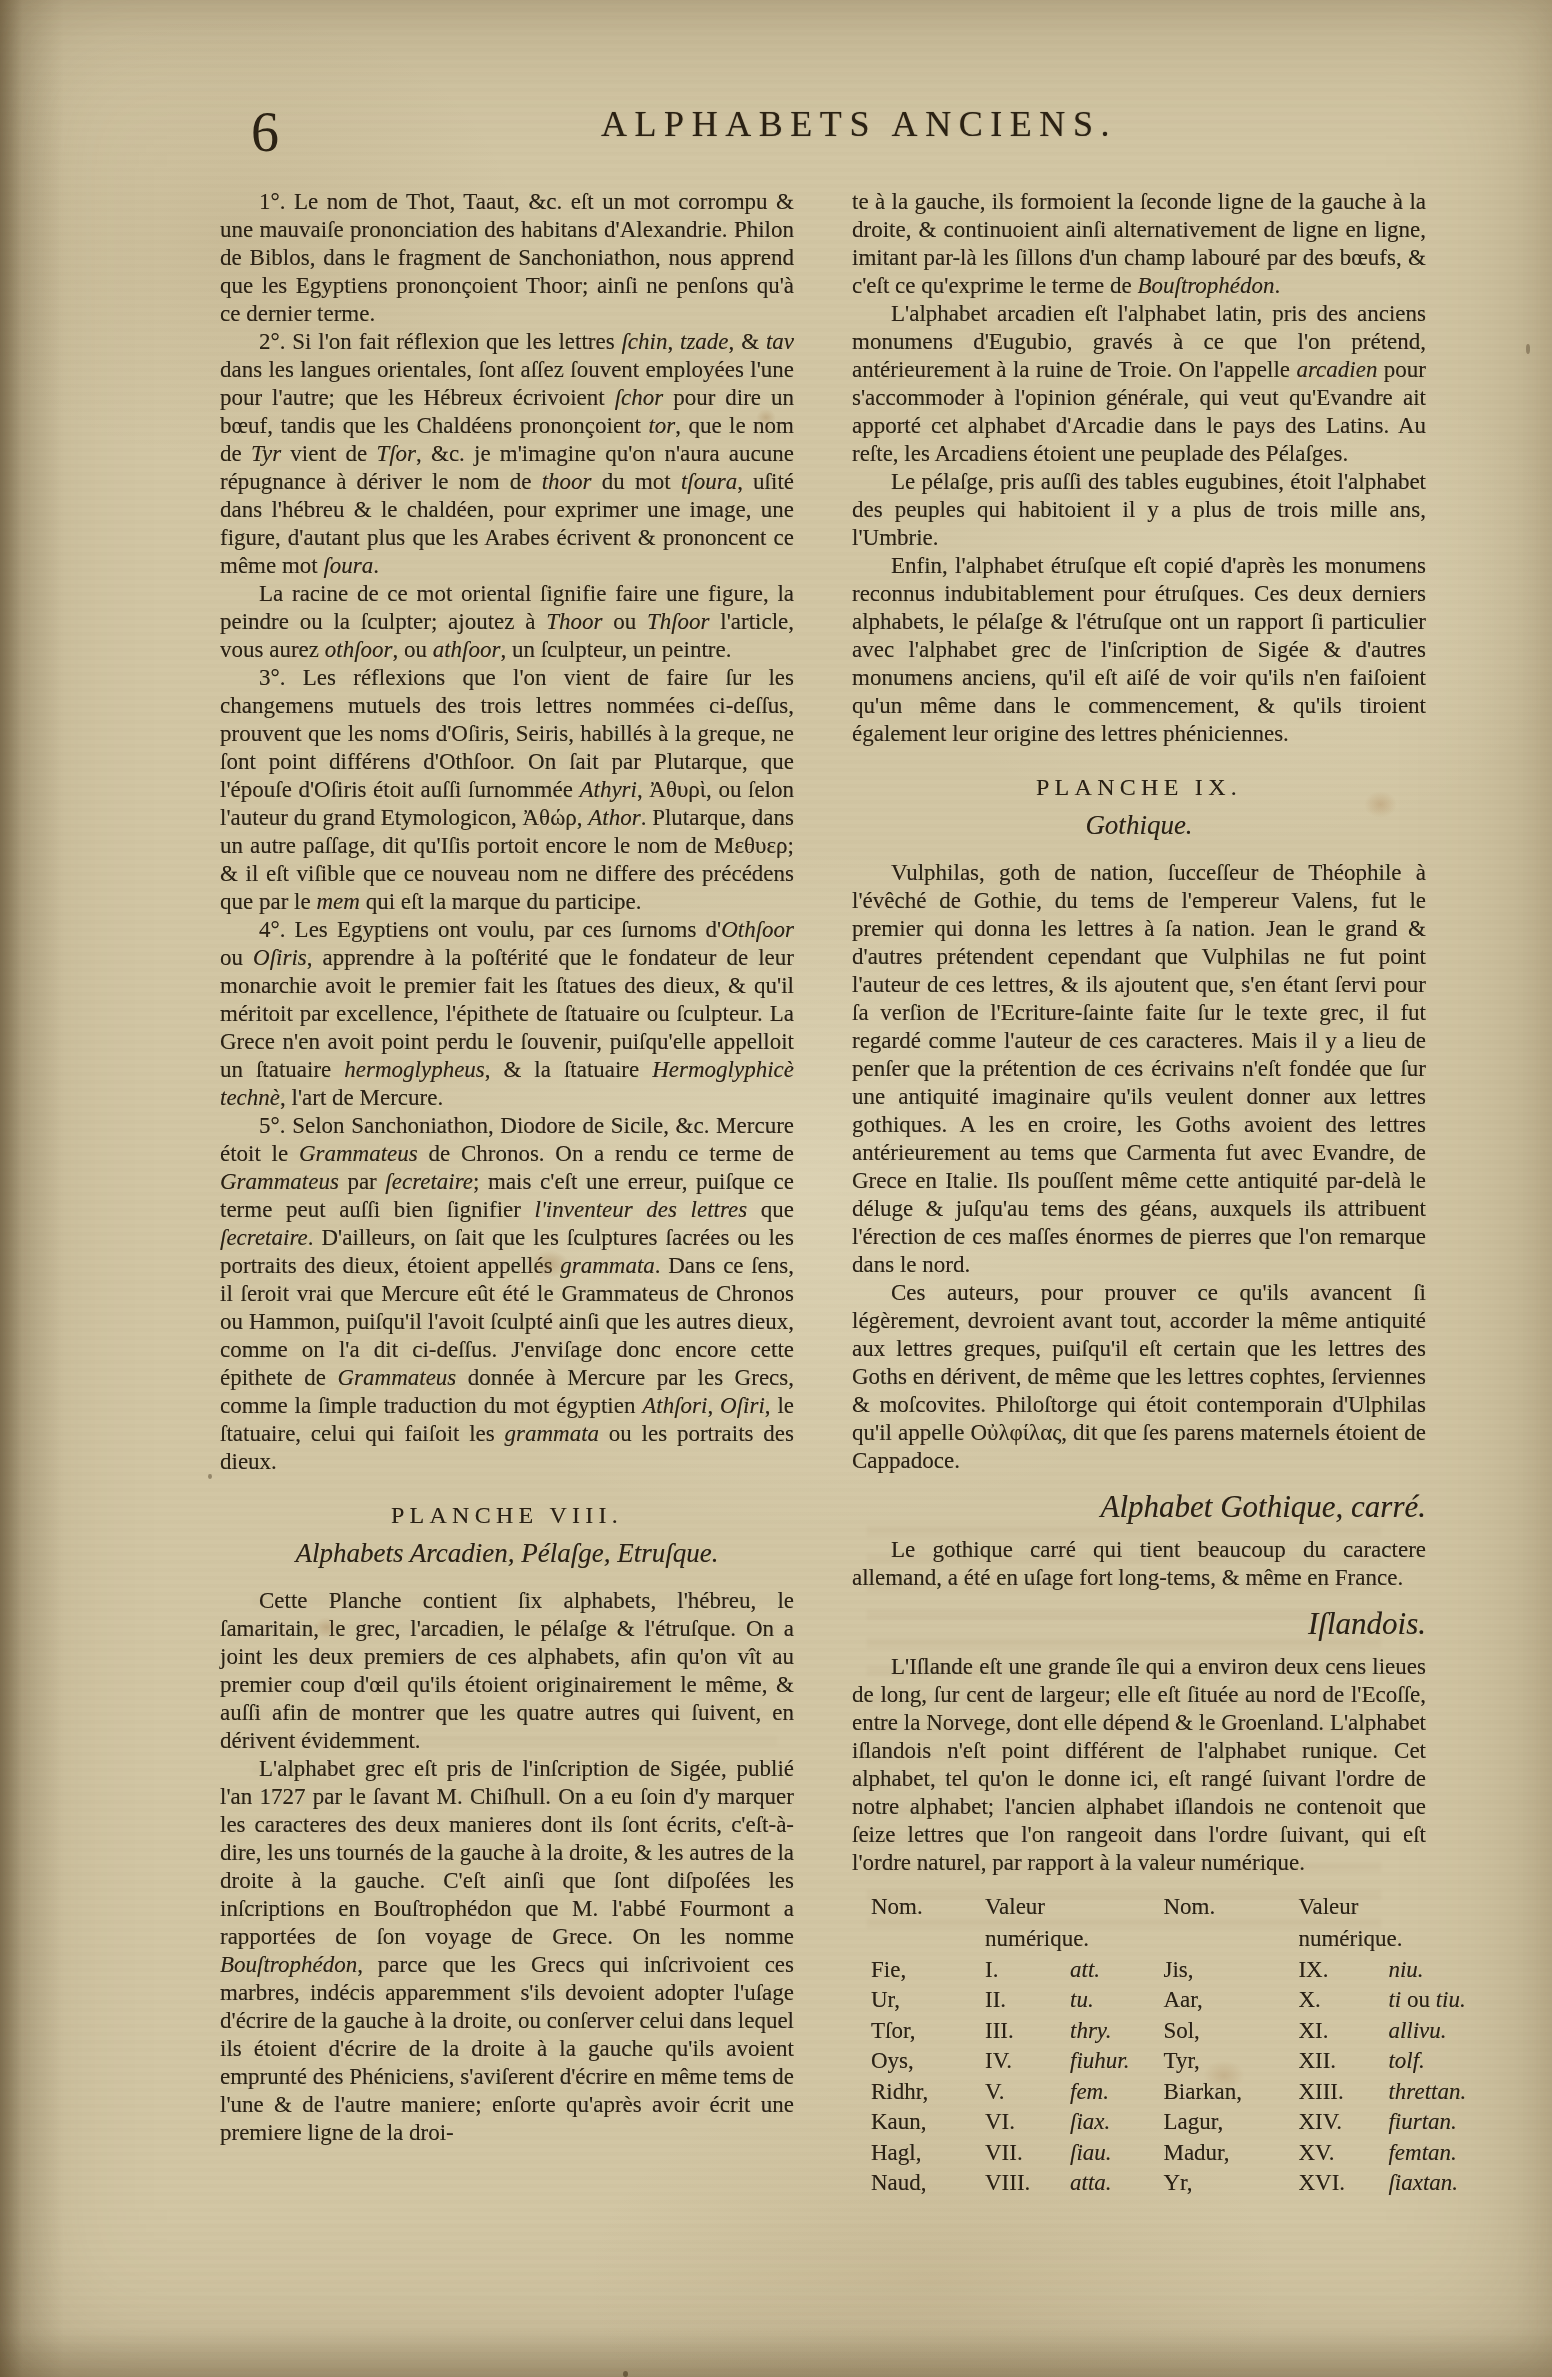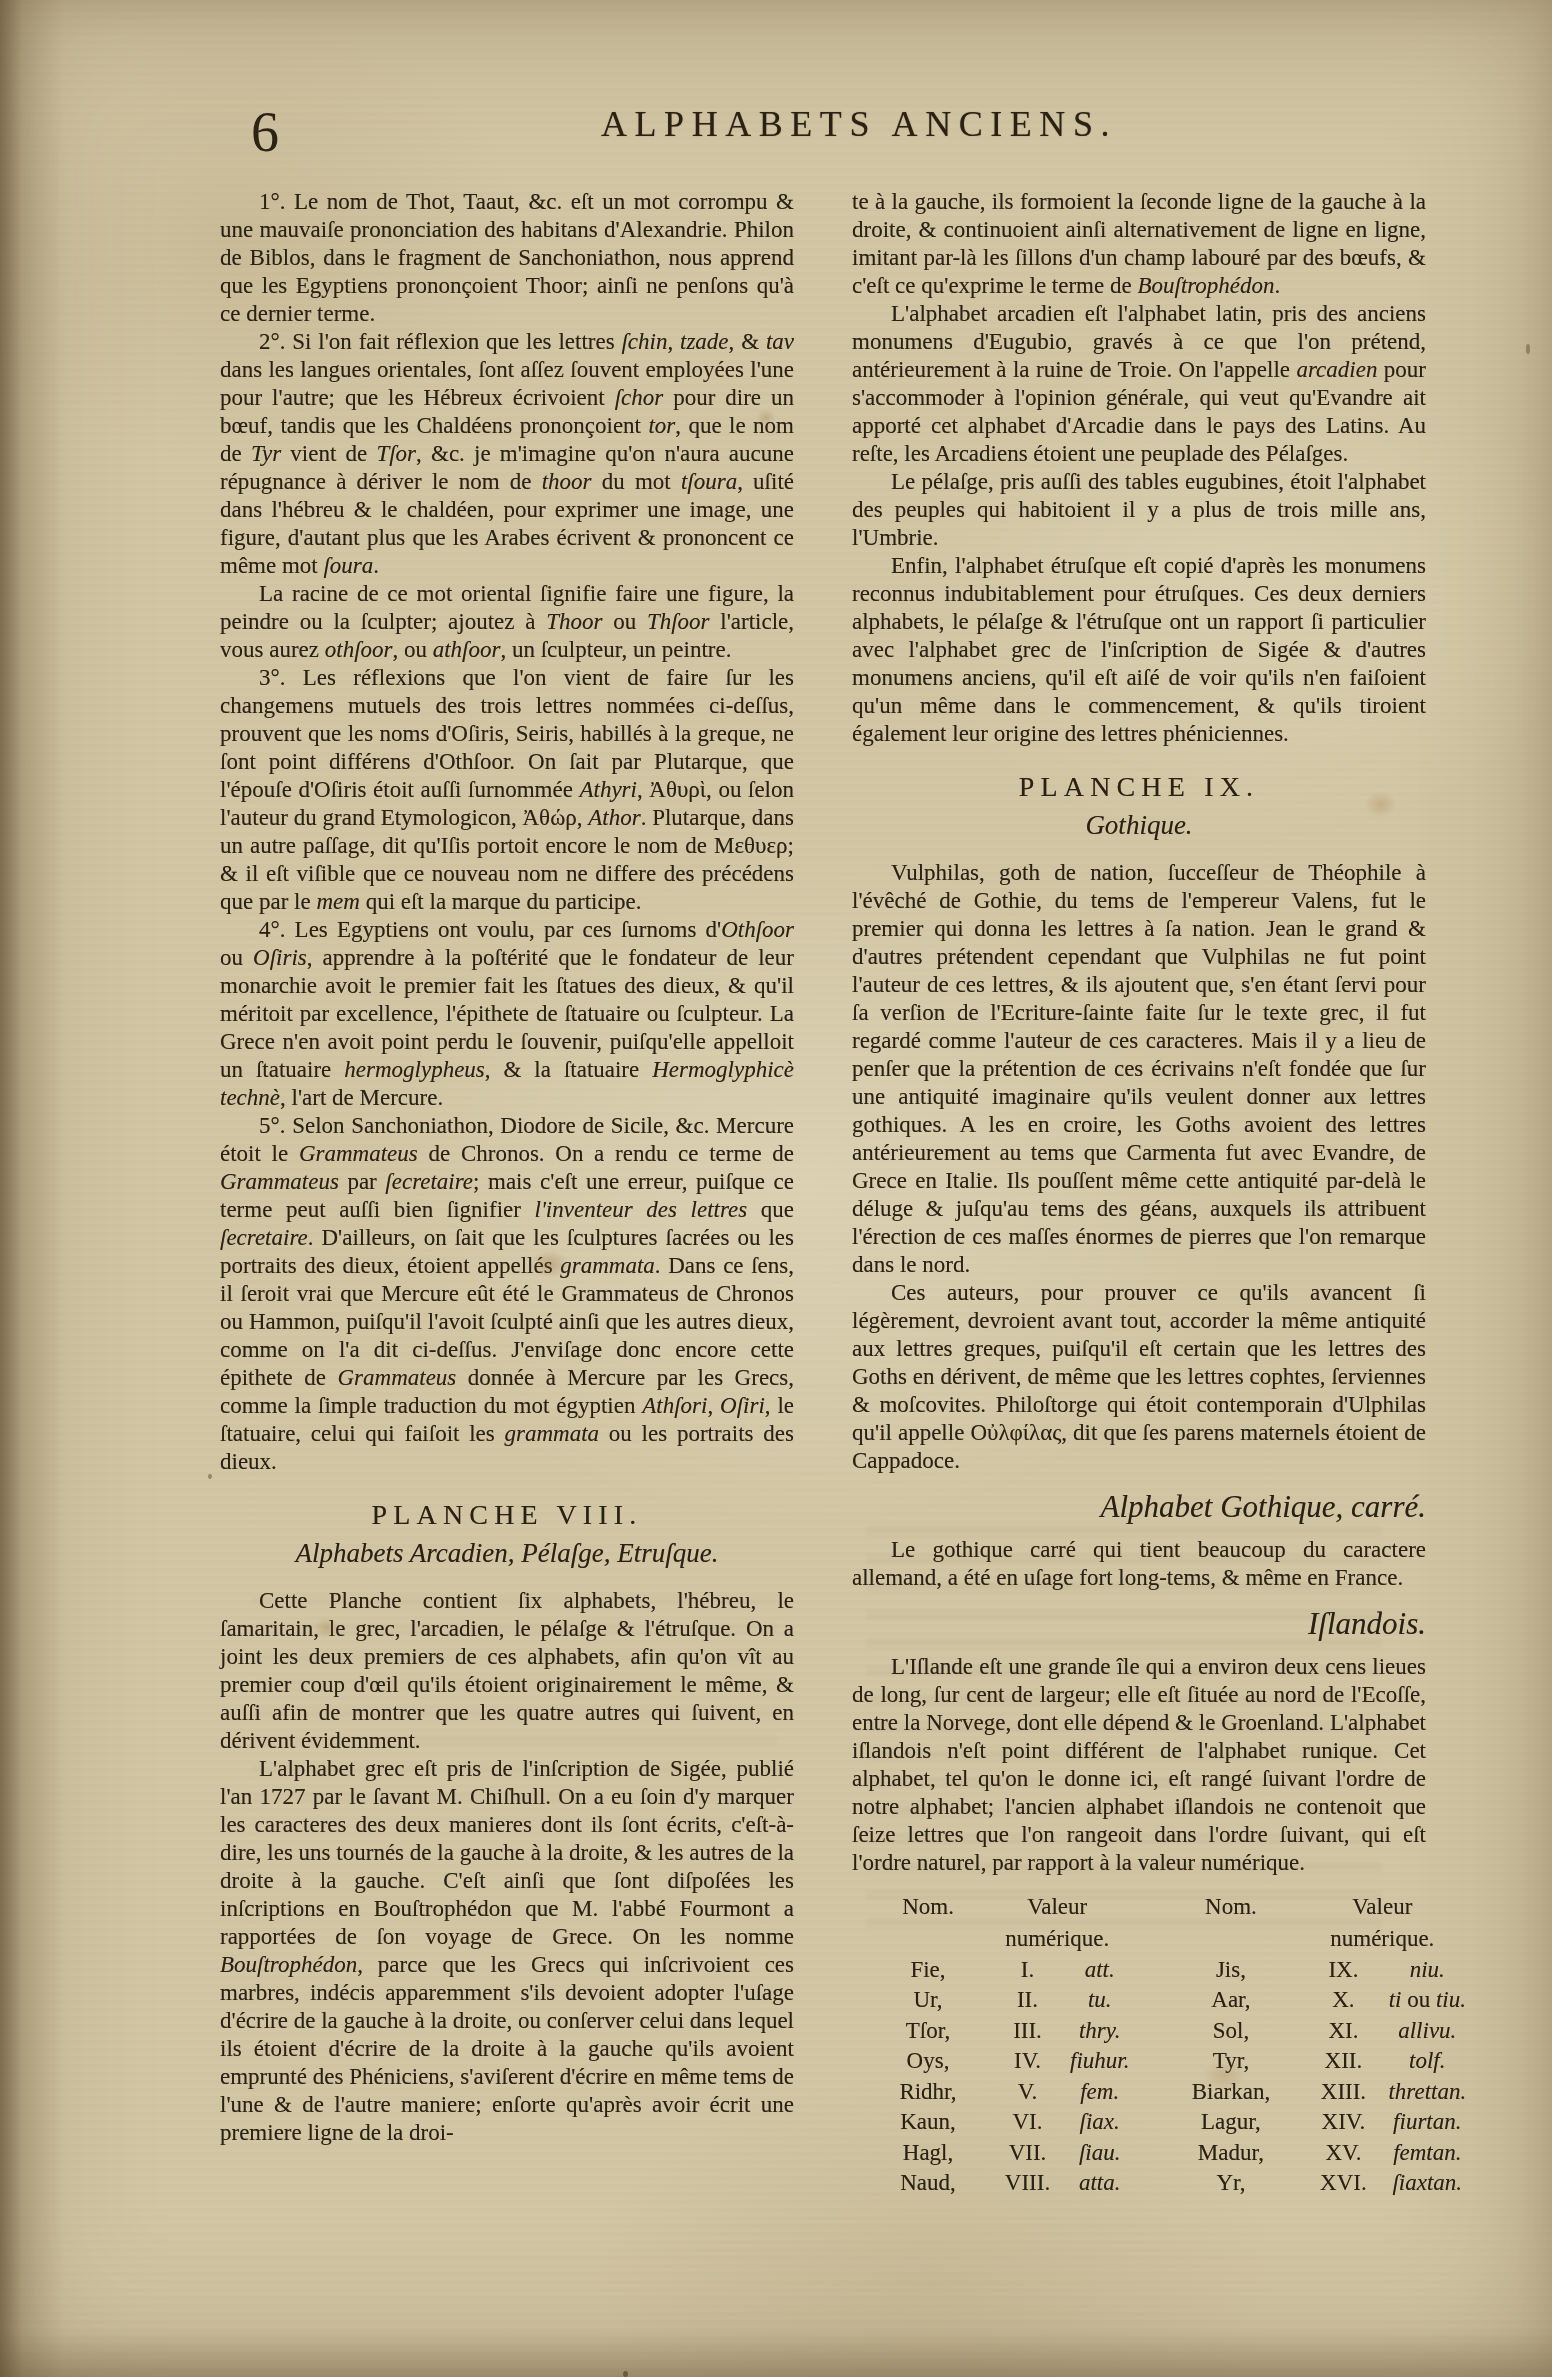--- a/index.html
+++ b/index.html
@@ -32,28 +32,28 @@
 
   .col{position:absolute;top:188px;width:574px;text-align:justify;
     font-size:23px;line-height:28px;color:#2a2115;
     text-shadow:0 0 0.5px rgba(42,33,21,0.38);}
   .col-left{left:220px;}
   .col-right{left:852px;}
 
   .blk{margin:0;}
   .p{text-indent:39px;}
   .p-noindent{text-indent:0;}
-  .h-planche{text-align:center;text-indent:0;font-size:28px;letter-spacing:0.22em;
+  .h-planche{text-align:center;text-indent:0;font-size:24px;letter-spacing:0.22em;
     margin:25px 0 7.5px 0;}
   .h-italic{text-align:center;text-indent:0;font-style:italic;font-size:27px;
     margin:9.6px 0 20.3px 0;}
   .h-sub{text-align:right;text-indent:0;font-style:italic;font-size:31px;
     margin:18px 0 15px 0;}
 
-  .runic-table{display:flex;gap:34px;margin:14px 0 0 19px;text-align:center;}
+  .runic-table{display:flex;gap:34px;margin:14px 0 0 19px;text-align:left;}
   .t-half{flex:1;}
   .t-row{display:flex;line-height:30.5px;}
   .t-name{width:114px;}
   .t-half-right .t-name{width:135px;}
   .t-num{width:85px;}
   .t-half-right .t-num{width:90px;}
   .t-val{flex:1;}
   .t-head{line-height:32px;}
   .t-valhead{flex:1;}
 

